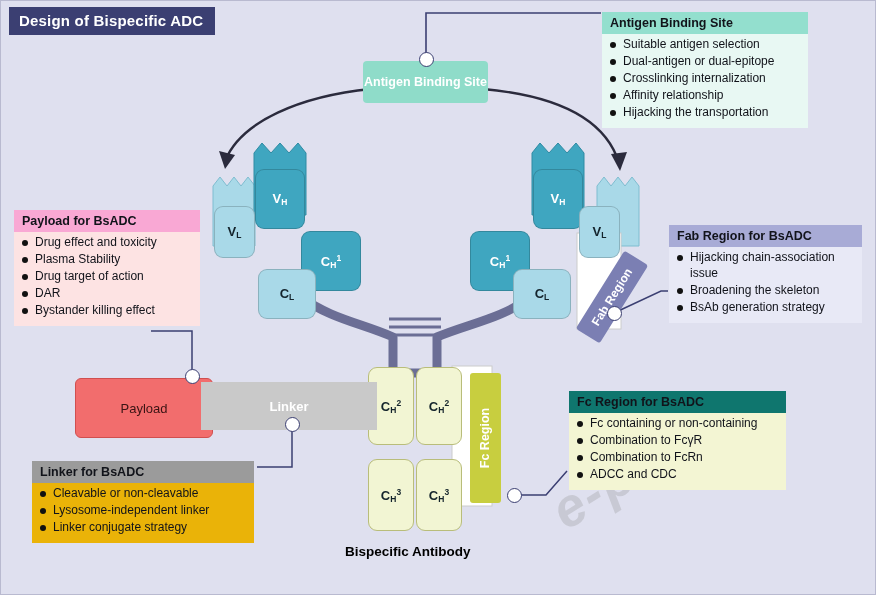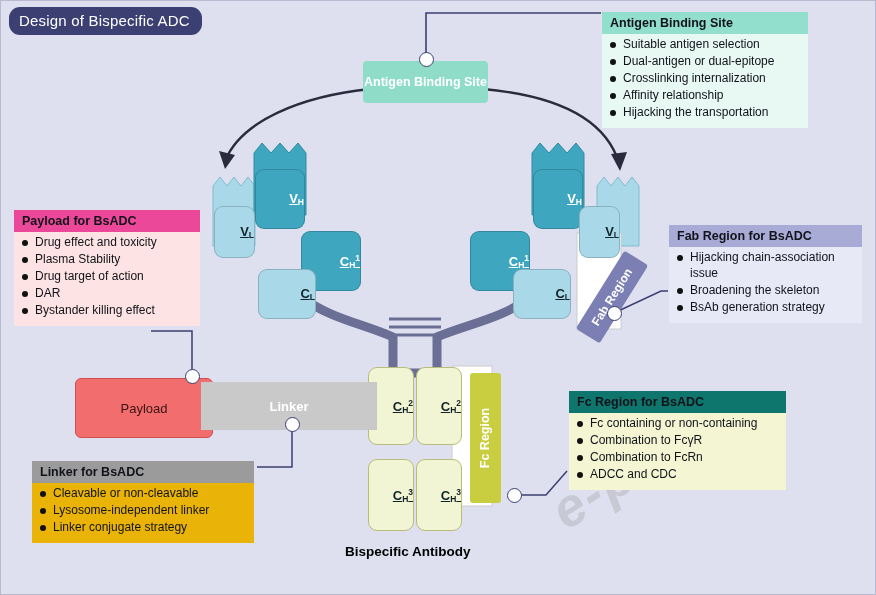--- a/index.html
+++ b/index.html
@@ -14,24 +14,23 @@
     width:876px;height:595px;
     background:#dfe0ef;
     box-sizing:border-box;
     border:1px solid #b9bad0;
   }
   
   #title-bar{
     position:absolute;left:8px;top:6px;
     background:#3b3f72;
     color:#ffffff;
-    font-size:15px;font-weight:normal;
+    font-size:15px;font-weight:bold;
     padding:5px 12px 6px 10px;
     letter-spacing:.2px;
-    border-radius:11px;
   }
   
   .callout{position:absolute;box-sizing:border-box;}
   .callout .hdr{
     font-size:12.5px;font-weight:bold;color:#11131a;
     padding:4px 8px 4px 8px;
     display:block;
   }
   .callout ul{margin:0;padding:3px 6px 6px 8px;list-style:none;}
   .callout li{
@@ -48,21 +47,21 @@
     background:#111;
   }
 
   
   #c-antigen{left:601px;top:11px;width:206px;}
   #c-antigen .hdr{background:#93dfce;}
   #c-antigen ul{background:#e8f8f3;}
 
   
   #c-payload{left:13px;top:209px;width:186px;}
-  #c-payload .hdr{background:#ec4899;}
+  #c-payload .hdr{background:#f9a8d4;}
   #c-payload ul{background:#fde3e3;}
 
   
   #c-fab{left:668px;top:224px;width:193px;}
   #c-fab .hdr{background:#a8abd6;}
   #c-fab ul{background:#e8e9f6;}
 
   
   #c-linker{left:31px;top:460px;width:222px;}
   #c-linker .hdr{background:#9b9b9b;}
@@ -106,24 +105,23 @@
     position:absolute;left:200px;top:381px;width:176px;height:48px;
     background:#c9c9c9;
     color:#ffffff;font-weight:bold;font-size:13px;
     display:flex;align-items:center;justify-content:center;
   }
 
   
   .dom{
     position:absolute;box-sizing:border-box;
     border-radius:9px;
-    display:flex;align-items:center;justify-content:flex-end;
+    display:flex;align-items:center;justify-content:center;
     font-size:13px;font-weight:bold;color:#13232b;
     border:1px solid rgba(0,0,0,.18);
-    text-decoration:underline;
   }
   .dom sub{font-size:8.5px;vertical-align:-2px;font-weight:bold;}
   .dom sup{font-size:8.5px;vertical-align:5px;font-weight:bold;}
   .vh{background:#3fa6c0;color:#ffffff;}
   .ch1{background:#3fa6c0;color:#ffffff;}
   .vl{background:#a9d9e8;}
   .cl{background:#a9d9e8;}
   .fc-dom{background:#f2f5d3;border:1px solid #b9bd7a;}
 
   #caption{

